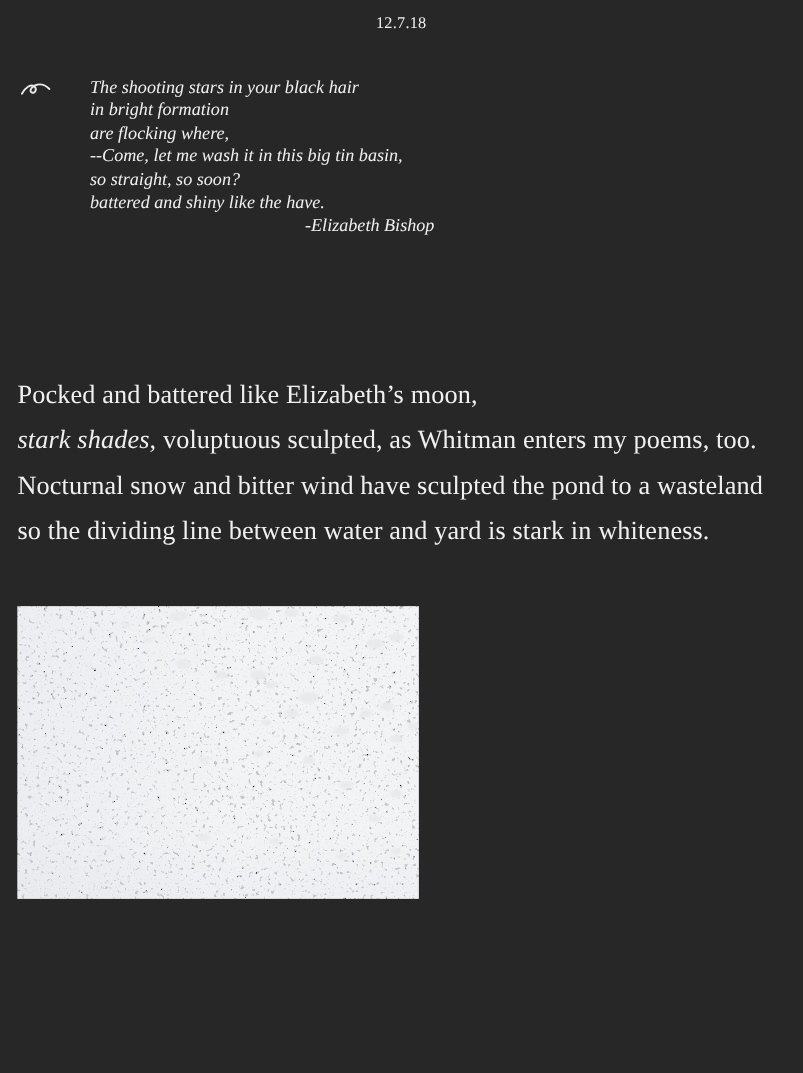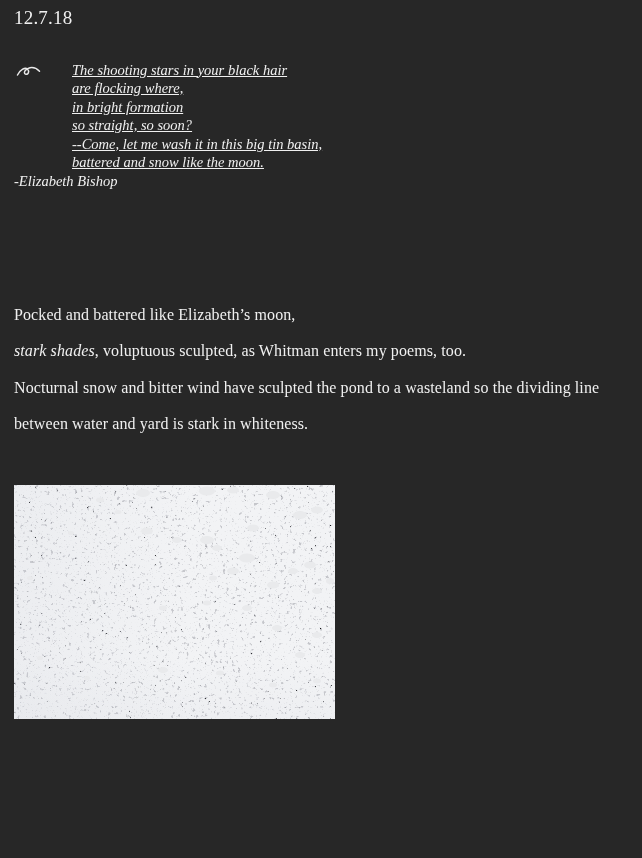--- a/index.html
+++ b/index.html
@@ -11,41 +11,42 @@
     background: #272727;
     color: #f0f0f0;
     font-family: "Liberation Serif", serif;
     overflow: hidden;
   }
   .page { padding: 9px 14px 0 14px; width: 642px; height: 858px; }
 
   
   .meta p {
     margin: 0 0 19px 0;
-    font-size: 19px;
+    font-size: 13px;
     line-height: 17.5px;
     letter-spacing: 0.2px;
+    text-align: center;
   }
 
   
   .poem { position: relative; margin-top: 34px; font-style: italic; }
   .ornament { position: absolute; left: 2px; top: 2px; width: 26px; height: 16px; }
-  .poem-lines { margin-left: 58px; text-decoration: underline; }
+  .poem-lines { margin-left: 58px; }
   .poem-lines p, .poem-attr p {
     margin: 0;
     font-size: 14.5px;
     line-height: 18.6px;
   }
-  .poem-attr { }
+  .poem-attr { margin-left: 230px; }
 
   
   .prose { margin-top: 106px; }
   .prose p {
     margin: 0;
-    font-size: 16px;
+    font-size: 21px;
     line-height: 36.6px;
     letter-spacing: 0.1px;
     max-width: 614px;
   }
   .prose .ital { font-style: italic; }
 
   
   .photo-wrap { margin-top: 42px; }
   .photo-wrap svg { display: block; }
 </style>
@@ -59,25 +60,25 @@
   </div>
 
   <div class="poem">
     <span class="ornament">
       <svg width="26" height="16" viewBox="0 0 26 16" aria-hidden="true">
         <path d="M1.5 12 C4.5 6.5 9 4 11.5 6.2 C14 8.4 12 12 9.4 11 C7 10 9.2 5.6 14 4.7 C18.2 3.9 20.6 5.2 23.5 8.2" fill="none" stroke="#e9e9e9" stroke-width="1.5" stroke-linecap="round"></path>
       </svg>
     </span>
     <div class="poem-lines">
       <p>The shooting stars in your black hair</p>
+      <p>in bright formation</p>
       <p>are flocking where,</p>
-      <p>in bright formation</p>
+      <p>--Come, let me wash it in this big tin basin,</p>
       <p>so straight, so soon?</p>
-      <p>--Come, let me wash it in this big tin basin,</p>
-      <p>battered and snow like the moon.</p>
+      <p>battered and shiny like the have.</p>
     </div>
     <div class="poem-attr">
       <p>-Elizabeth Bishop</p>
     </div>
   </div>
 
   <div class="prose">
     <p>Pocked and battered like Elizabeth’s moon,</p>
     <p><span class="ital">stark shades</span><span>, voluptuous sculpted, as Whitman enters my poems, too.</span></p>
     <p>Nocturnal snow and bitter wind have sculpted the pond to a wasteland so the dividing line between water and yard is stark in whiteness.</p>

